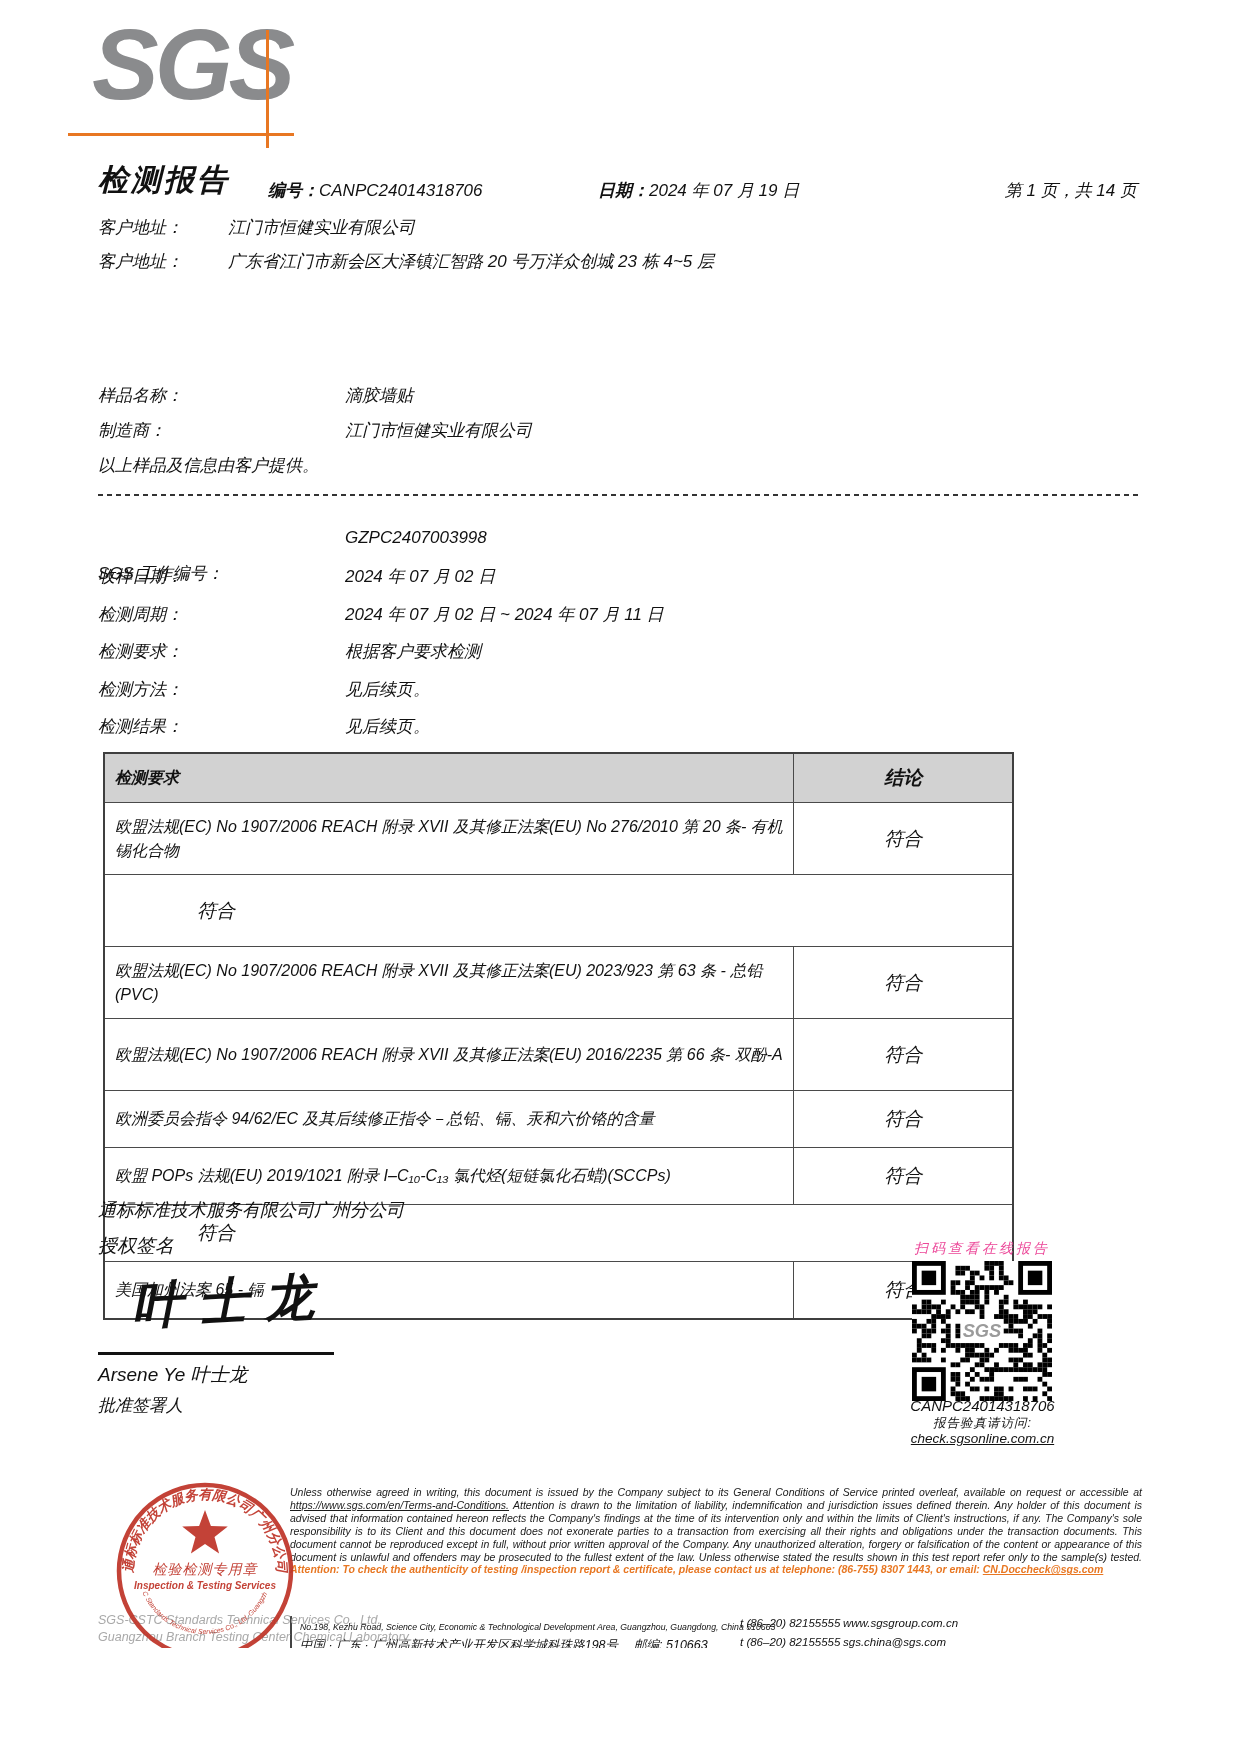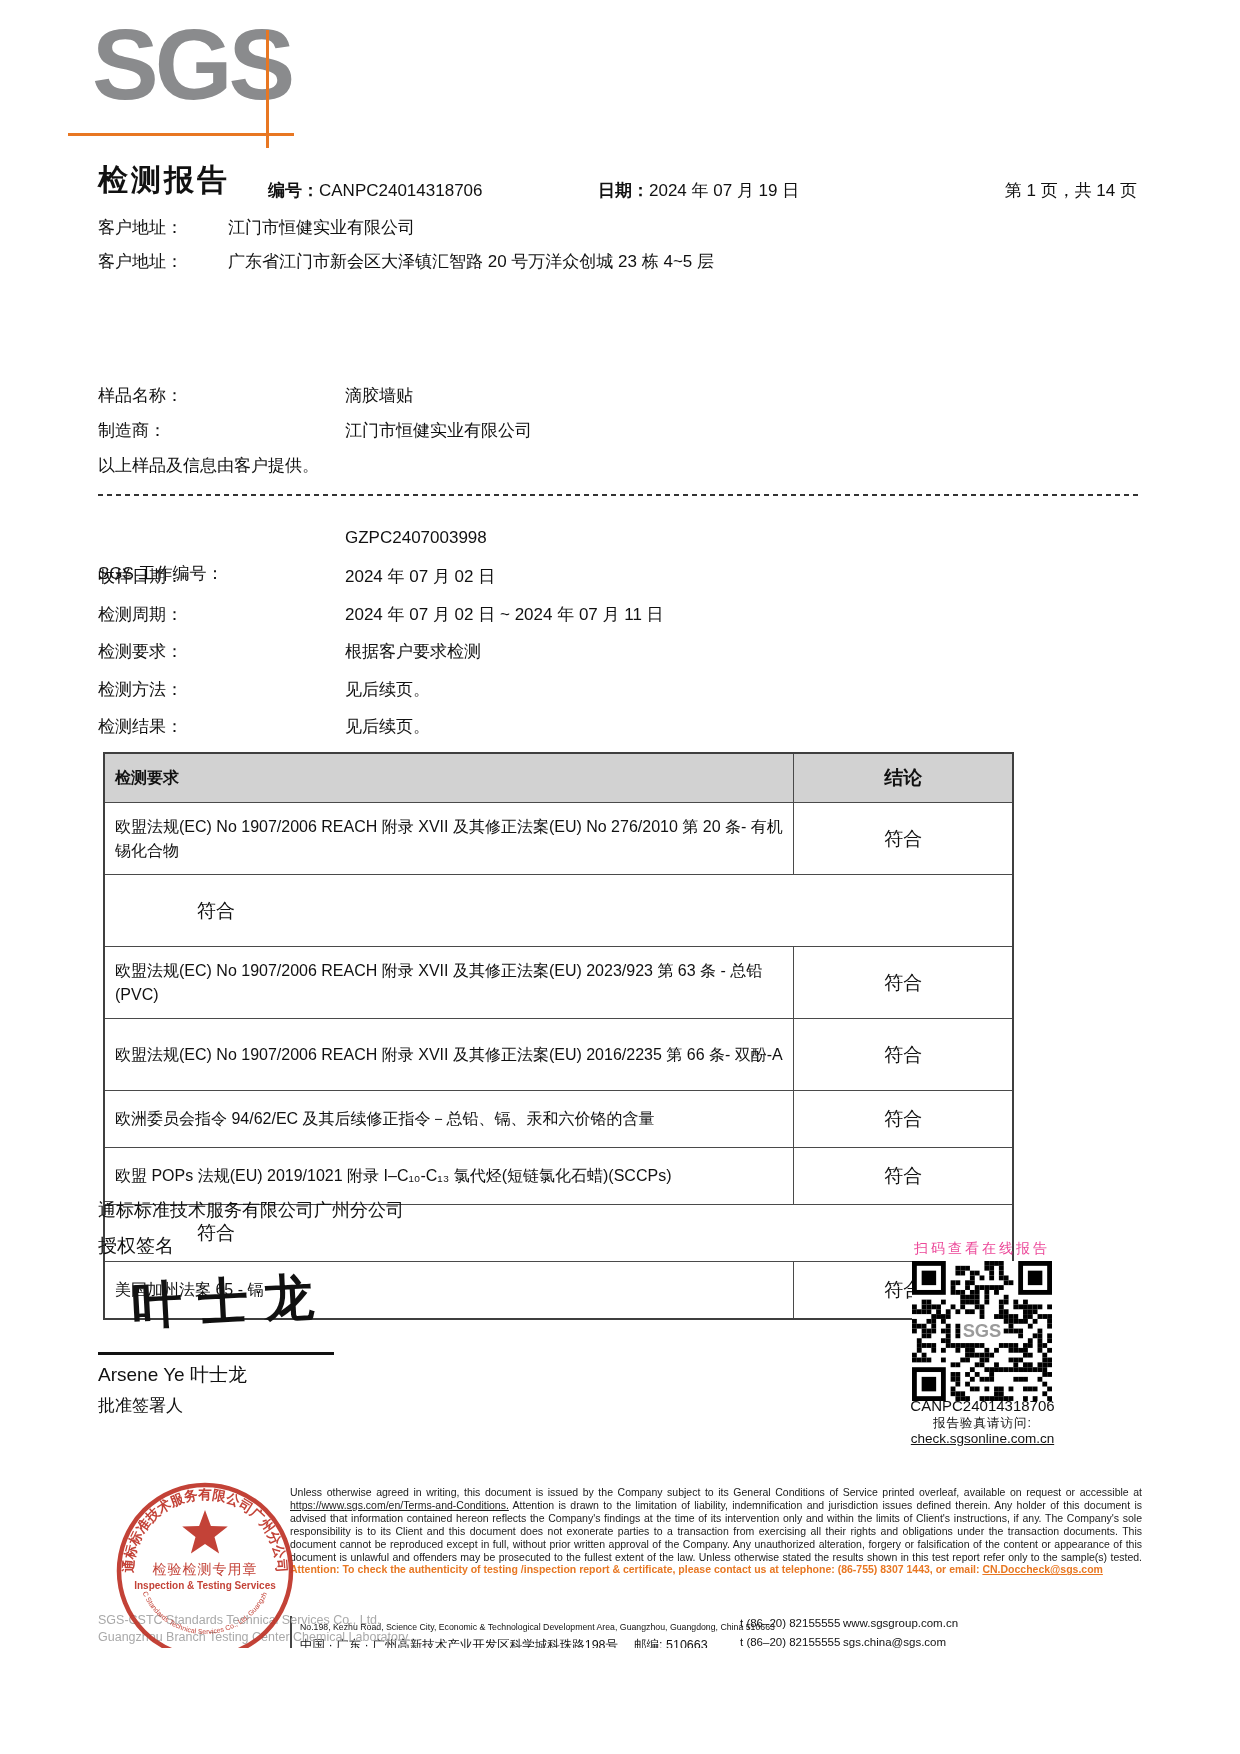--- a/index.html
+++ b/index.html
@@ -1,17 +1,17 @@
 <!DOCTYPE html>
 <html><head>
 <meta charset="utf-8">
 <style>
   html,body{margin:0;padding:0;background:#ffffff;}
   .page{position:relative;width:1240px;height:1648px;background:#fff;overflow:hidden;
-        font-family:"Liberation Sans","DejaVu Sans",sans-serif;color:#111;}
+        font-family:"Liberation Sans","DejaVu Sans",sans-serif;color:#111;font-style:italic;}
   .logo-text{position:absolute;left:92px;top:14px;font-size:100px;font-weight:bold;
              color:#8a8b8d;letter-spacing:-4px;line-height:1;}
   .orange-v{position:absolute;left:266px;top:30px;width:3px;height:118px;background:#e87722;}
   .orange-h{position:absolute;left:68px;top:133px;width:226px;height:3px;background:#e87722;}
   .doc-title{position:absolute;left:98px;top:160px;font-size:30px;font-weight:bold;letter-spacing:3px;}
   .hdr{position:absolute;top:179px;font-size:17px;}
   .hdr b{font-weight:bold;}
   .lbl{position:absolute;left:98px;font-size:17px;}
   .val-c{position:absolute;left:228px;font-size:17px;}
   .val-s{position:absolute;left:345px;font-size:17px;}

